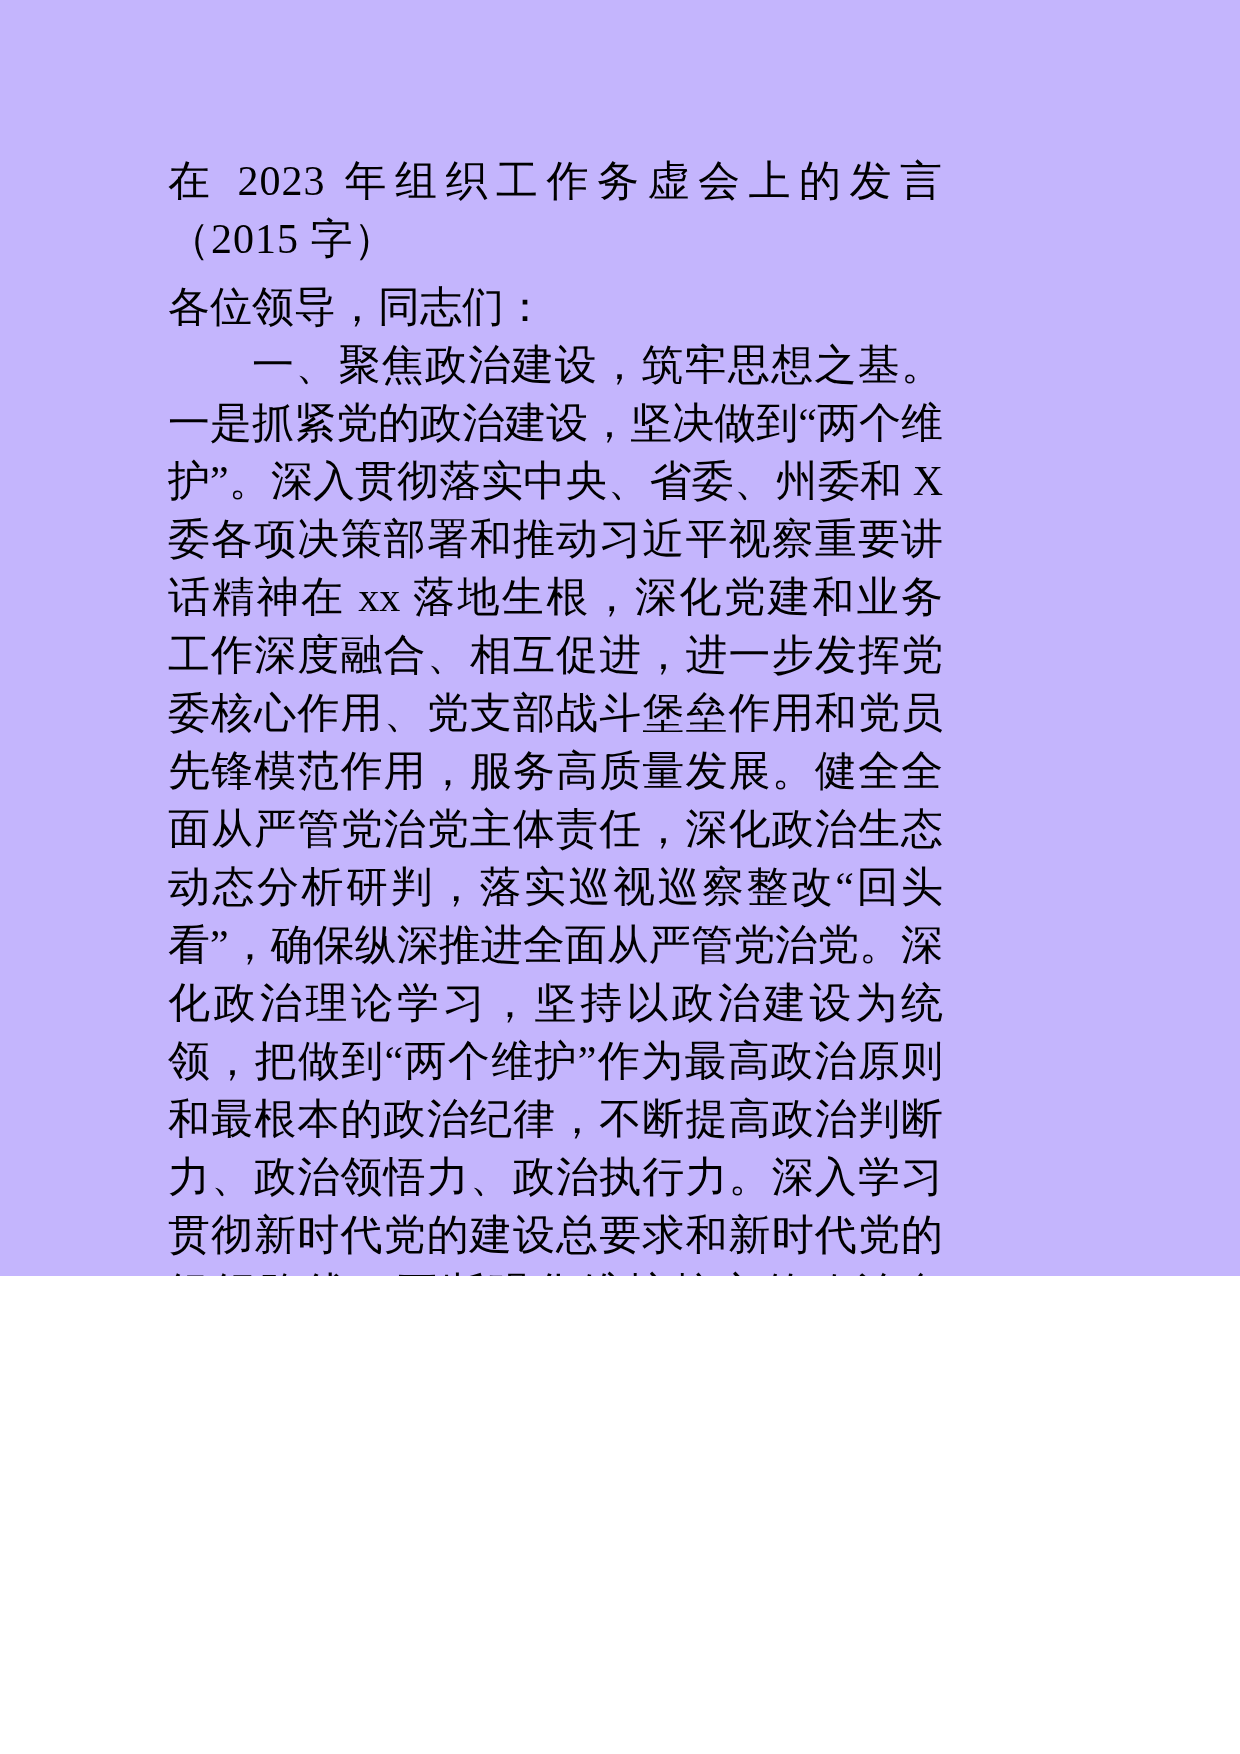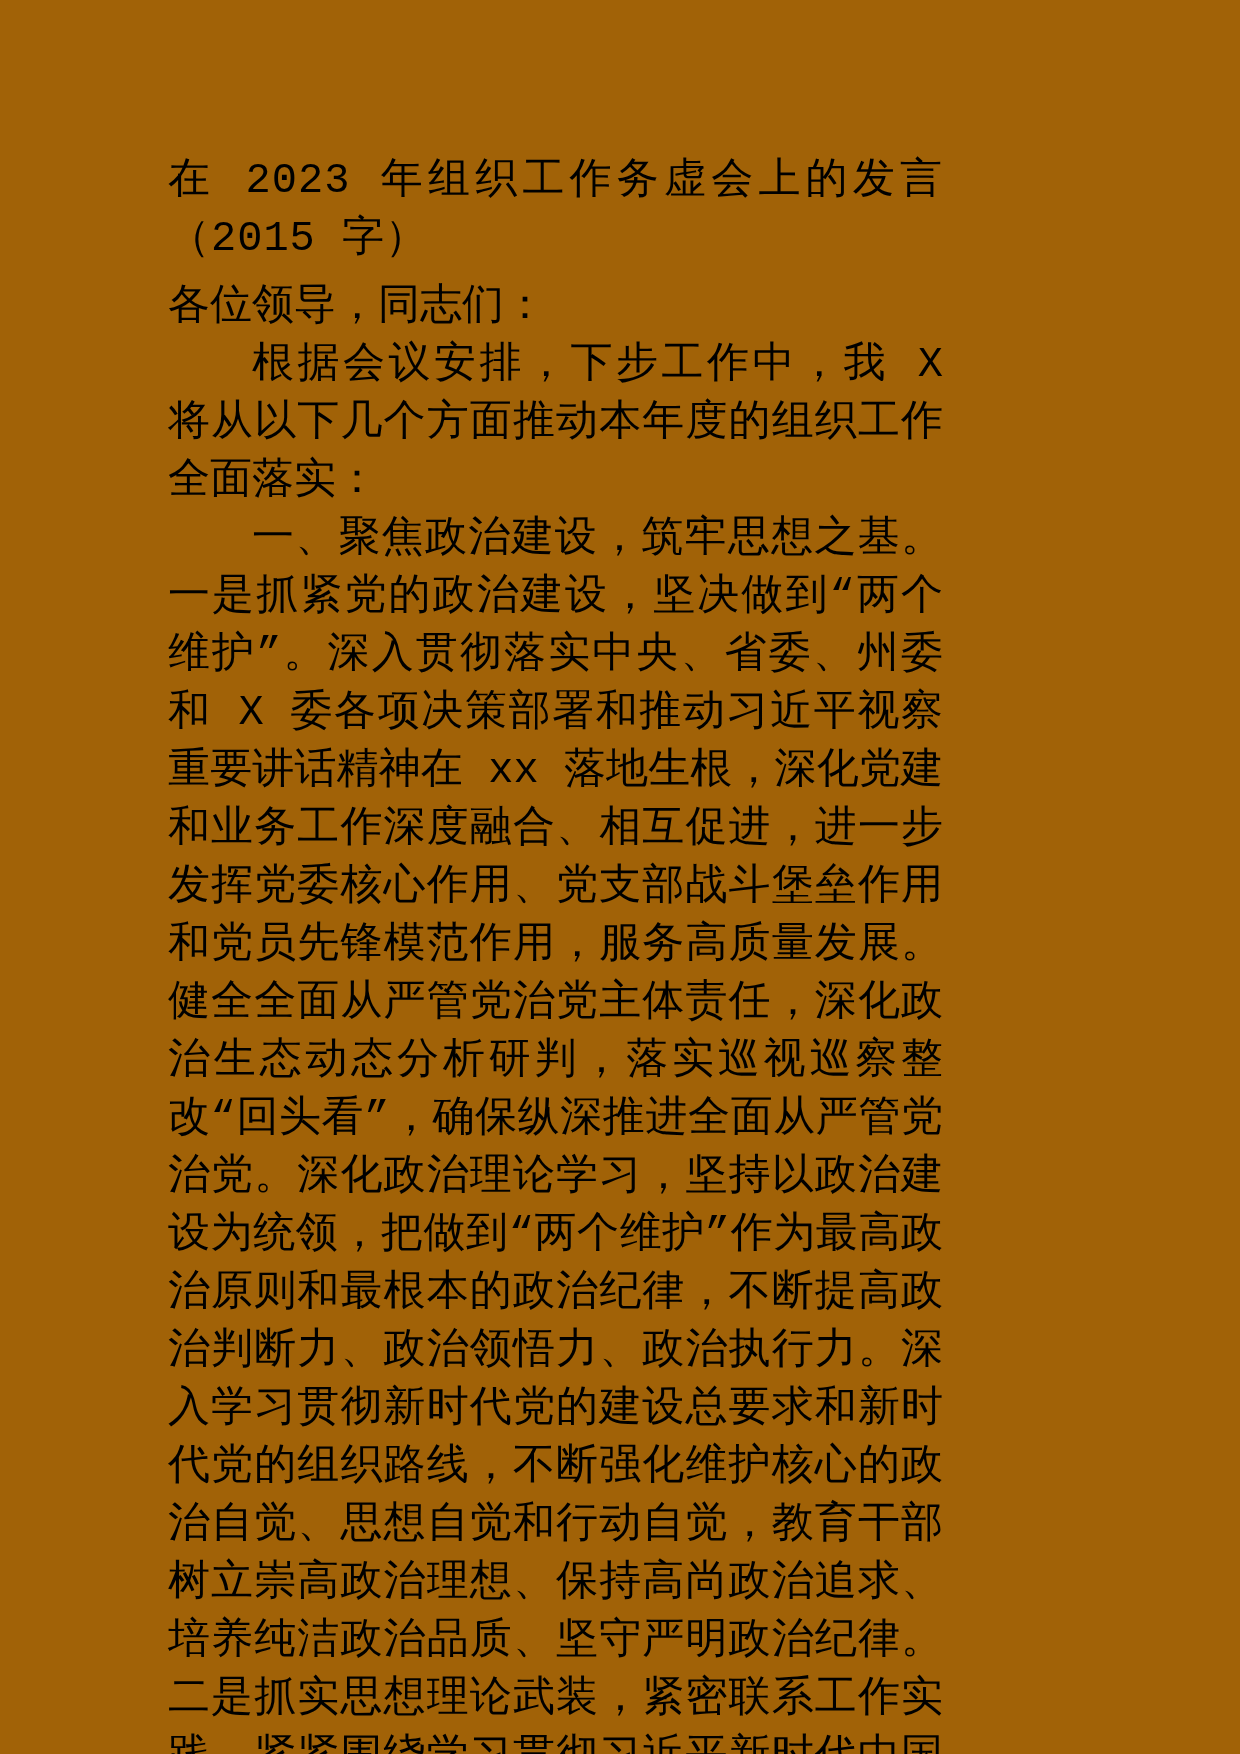--- a/index.html
+++ b/index.html
@@ -4,26 +4,26 @@
 <style>
   * { box-sizing: border-box; }
   html, body {
     margin: 0;
     padding: 0;
     background: #ffffff;
   }
   .page {
     position: relative;
     width: 1240px;
-    height: 1754px;
+    height: 1276px;
     margin: 0 auto;
-    background: #a16207;
+    background: #c4b5fd;
     color: #000000;
     padding: 152px 297px 0 168px;
-    font-family: Liberation Mono, monospace;
+    font-family: Liberation Serif, serif;
     overflow: hidden;
   }
   .doc-title {
     margin: 0 0 10px 0;
     font-size: 42px;
     font-weight: 400;
     line-height: 58px;
     text-align: justify;
     letter-spacing: 1px;
   }
@@ -40,16 +40,15 @@
   }
 </style>
 </head>
 <body>
 
 <div class="page">
   <h1 class="doc-title">在 2023 年组织工作务虚会上的发言（2015 字）</h1>
 
   <p class="para">各位领导，同志们：</p>
 
-  <p class="para indent">根据会议安排，下步工作中，我 X 将从以下几个方面推动本年度的组织工作全面落实：</p>
 
   <p class="para indent">一、聚焦政治建设，筑牢思想之基。一是抓紧党的政治建设，坚决做到“两个维护”。深入贯彻落实中央、省委、州委和 X 委各项决策部署和推动习近平视察重要讲话精神在 xx 落地生根，深化党建和业务工作深度融合、相互促进，进一步发挥党委核心作用、党支部战斗堡垒作用和党员先锋模范作用，服务高质量发展。健全全面从严管党治党主体责任，深化政治生态动态分析研判，落实巡视巡察整改“回头看”，确保纵深推进全面从严管党治党。深化政治理论学习，坚持以政治建设为统领，把做到“两个维护”作为最高政治原则和最根本的政治纪律，不断提高政治判断力、政治领悟力、政治执行力。深入学习贯彻新时代党的建设总要求和新时代党的组织路线，不断强化维护核心的政治自觉、思想自觉和行动自觉，教育干部树立崇高政治理想、保持高尚政治追求、培养纯洁政治品质、坚守严明政治纪律。二是抓实思想理论武装，紧密联系工作实践。紧紧围绕学习贯彻习近平新时代中国特色社会主义思想这一主线，把学习贯彻习近平总书记视察 xx 重要讲</p>
 </div>
 
 </body></html>

